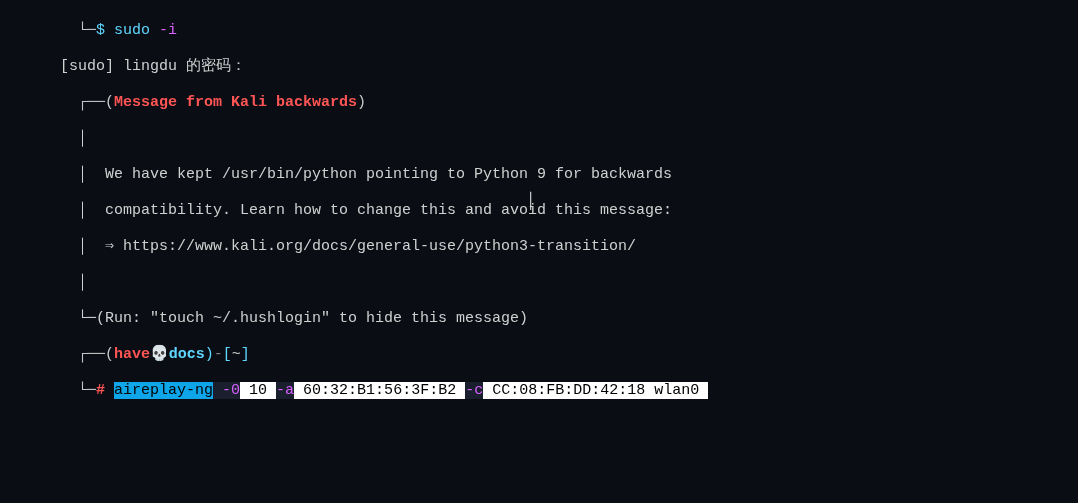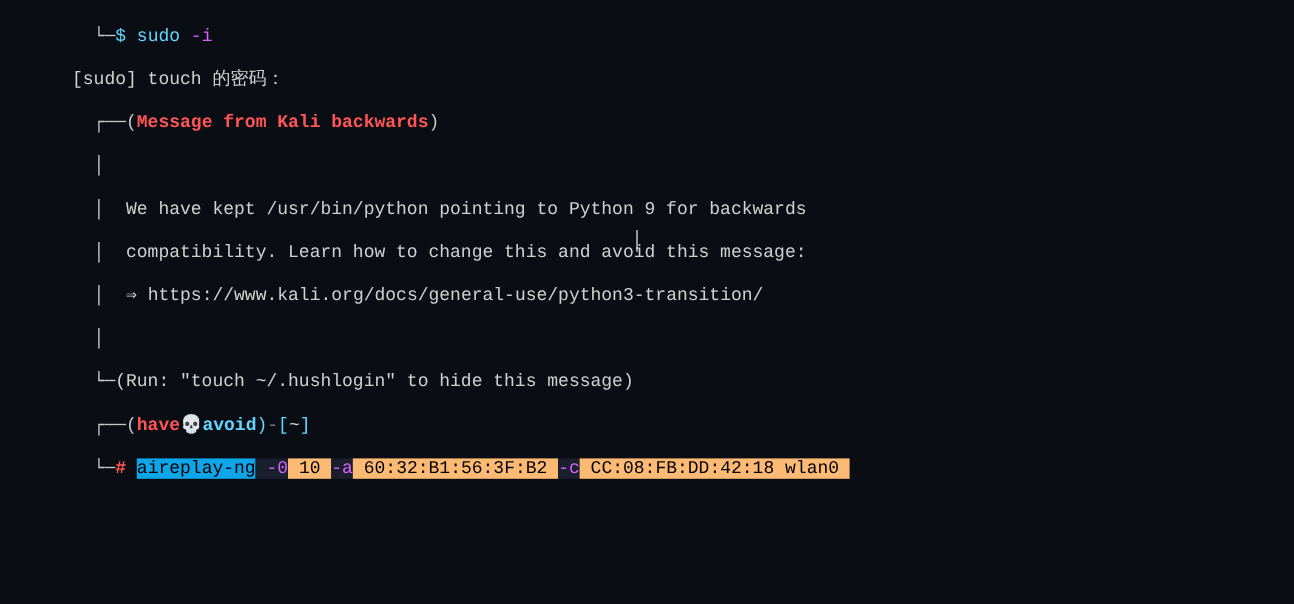--- a/index.html
+++ b/index.html
@@ -34,41 +34,41 @@
     .paren { color: #5fd7ff; }
     .root { color: #ff5555; font-weight: bold; }
     .skull { color: #d0d0d0; }
     .kali { color: #5fd7ff; font-weight: bold; }
     .dash { color: #808080; }
     .bracket { color: #5fd7ff; }
     .tilde { color: #d0d0d0; }
     .hash { color: #ff5555; font-weight: bold; }
     .hl-cmd { background: #0ea5e9; color: #000; }
     .hl-flag { color: #d75fff; background: #1a1f2e; }
-    .hl-arg { background: #fdba74; color: #000; }
+    .hl-arg { background: #ffffff; color: #000; }
     .cursor-line {
       position: relative;
     }
     .text-cursor {
       position: absolute;
       left: 526px;
       top: 192px;
       color: #d0d0d0;
       font-size: 16px;
     }
   </style>
 </head>
 <body>
 
 <div class="terminal">
 <div class="line"><span class="tree-char">  └─</span><span class="dollar">$ </span><span class="sudo-cmd">sudo</span><span class="sudo-flag"> -i</span></div>
-<div class="line white-text">[sudo] touch 的密码：</div>
+<div class="line white-text">[sudo] lingdu 的密码：</div>
 <div class="line"><span class="tree-char">  ┌──(</span><span class="red-bold">Message from Kali backwards</span><span class="tree-char">)</span></div>
 <div class="line white-text">  │</div>
 <div class="line white-text">  │  We have kept /usr/bin/python pointing to Python 9 for backwards</div>
 <div class="line white-text">  │  compatibility. Learn how to change this and avoid this message:</div>
 <div class="line white-text">  │  ⇒ https://www.kali.org/docs/general-use/python3-transition/</div>
 <div class="line white-text">  │</div>
 <div class="line white-text">  └─(Run: "touch ~/.hushlogin" to hide this message)</div>
-<div class="line"><span class="tree-char">  ┌──(</span><span class="root">have</span><span class="skull">💀</span><span class="kali">avoid</span><span class="paren">)</span><span class="dash">-</span><span class="bracket">[</span><span class="tilde">~</span><span class="bracket">]</span></div>
+<div class="line"><span class="tree-char">  ┌──(</span><span class="root">have</span><span class="skull">💀</span><span class="kali">docs</span><span class="paren">)</span><span class="dash">-</span><span class="bracket">[</span><span class="tilde">~</span><span class="bracket">]</span></div>
 <div class="line cursor-line"><span class="tree-char">  └─</span><span class="hash"># </span><span class="hl-cmd">aireplay-ng</span><span class="hl-flag"> -0</span><span class="hl-arg"> 10 </span><span class="hl-flag">-a</span><span class="hl-arg"> 60:32:B1:56:3F:B2 </span><span class="hl-flag">-c</span><span class="hl-arg"> CC:08:FB:DD:42:18</span><span class="hl-arg"> wlan0 </span></div>
 </div>
 <div class="text-cursor">│</div>
 
 </body></html>

